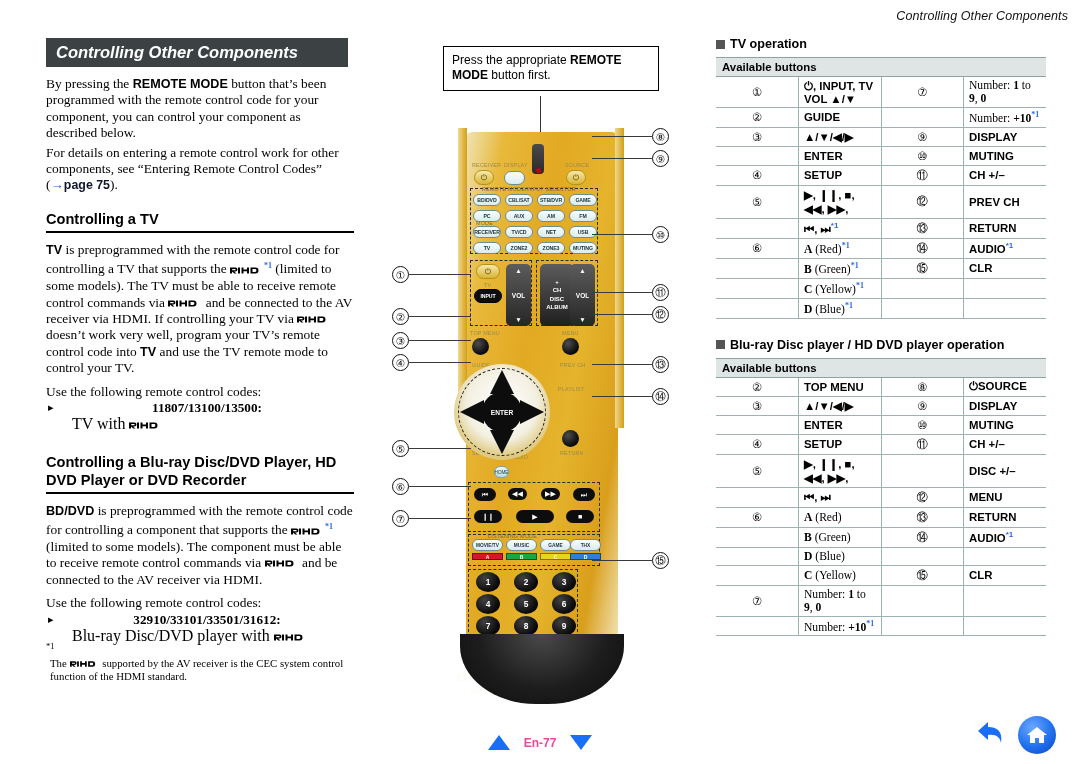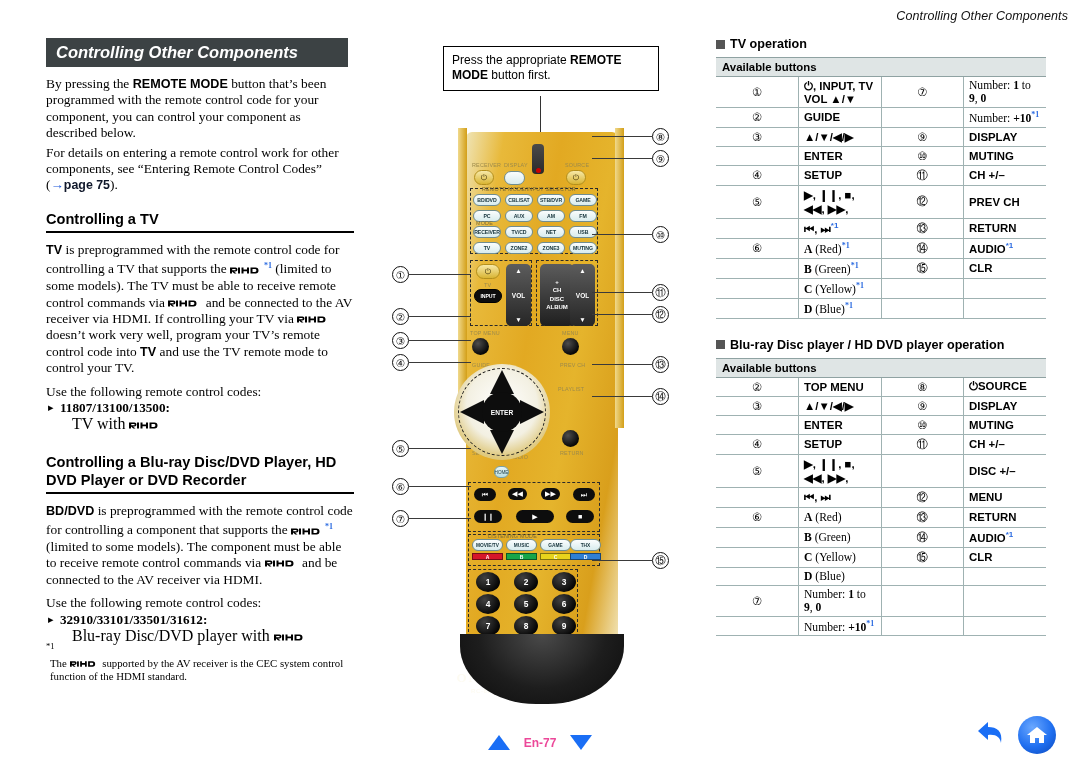--- a/index.html
+++ b/index.html
@@ -43,21 +43,21 @@
   h2.sec {
     font-family:"Liberation Sans", sans-serif;
     font-weight:bold; font-size:14.6px; line-height:18px;
     margin:16px 0 0 0; padding:0 0 3px 0;
     border-bottom:2.2px solid #000;
   }
   h2.sec.two { margin-top:20px; }
 
   .codes { margin-top:7px; font-size:13.4px; line-height:16.4px; }
   .codeline { padding-left:14px; position:relative; font-weight:bold;
-              font-family:"Liberation Serif", serif; font-size:13.2px; }
+              font-family:"Liberation Serif", serif; font-size:13.2px;text-align:center; }
   .codeline::before {
     content:"\25B8"; position:absolute; left:2px; top:-1px; font-size:11px; font-weight:normal;
   }
   .codedesc { padding-left:26px; font-size:16px; }
 
   .footnote {
     position:absolute; left:46px; top:640px; width:330px;
     font-size:10.8px; line-height:13.4px;
   }
   .footnote .fnum { font-size:8.5px; vertical-align:super; }
@@ -683,29 +683,29 @@
           <td class="lbl3">RETURN</td>
         </tr>
         <tr>
           <td class="idx"></td>
           <td class="lbl2 ser"><b>B</b> (Green)</td>
           <td class="idx2">⑭</td>
           <td class="lbl3">AUDIO<sup class="blue">*1</sup></td>
         </tr>
         <tr>
           <td class="idx"></td>
+          <td class="lbl2 ser"><b>D</b> (Blue)</td>
+          <td class="idx2"></td>
+          <td class="lbl3"></td>
+        </tr>
+        <tr>
+          <td class="idx"></td>
           <td class="lbl2 ser"><b>C</b> (Yellow)</td>
           <td class="idx2">⑮</td>
           <td class="lbl3">CLR</td>
-        </tr>
-        <tr>
-          <td class="idx"></td>
-          <td class="lbl2 ser"><b>D</b> (Blue)</td>
-          <td class="idx2"></td>
-          <td class="lbl3"></td>
         </tr>
         <tr>
           <td class="idx">⑦</td>
           <td class="lbl2 ser">Number: <b>1</b> to <b>9</b>, <b>0</b></td>
           <td class="idx2"></td>
           <td class="lbl3"></td>
         </tr>
         <tr class="tb-last">
           <td class="idx"></td>
           <td class="lbl2 ser">Number: <b>+10</b><sup class="blue">*1</sup></td>

